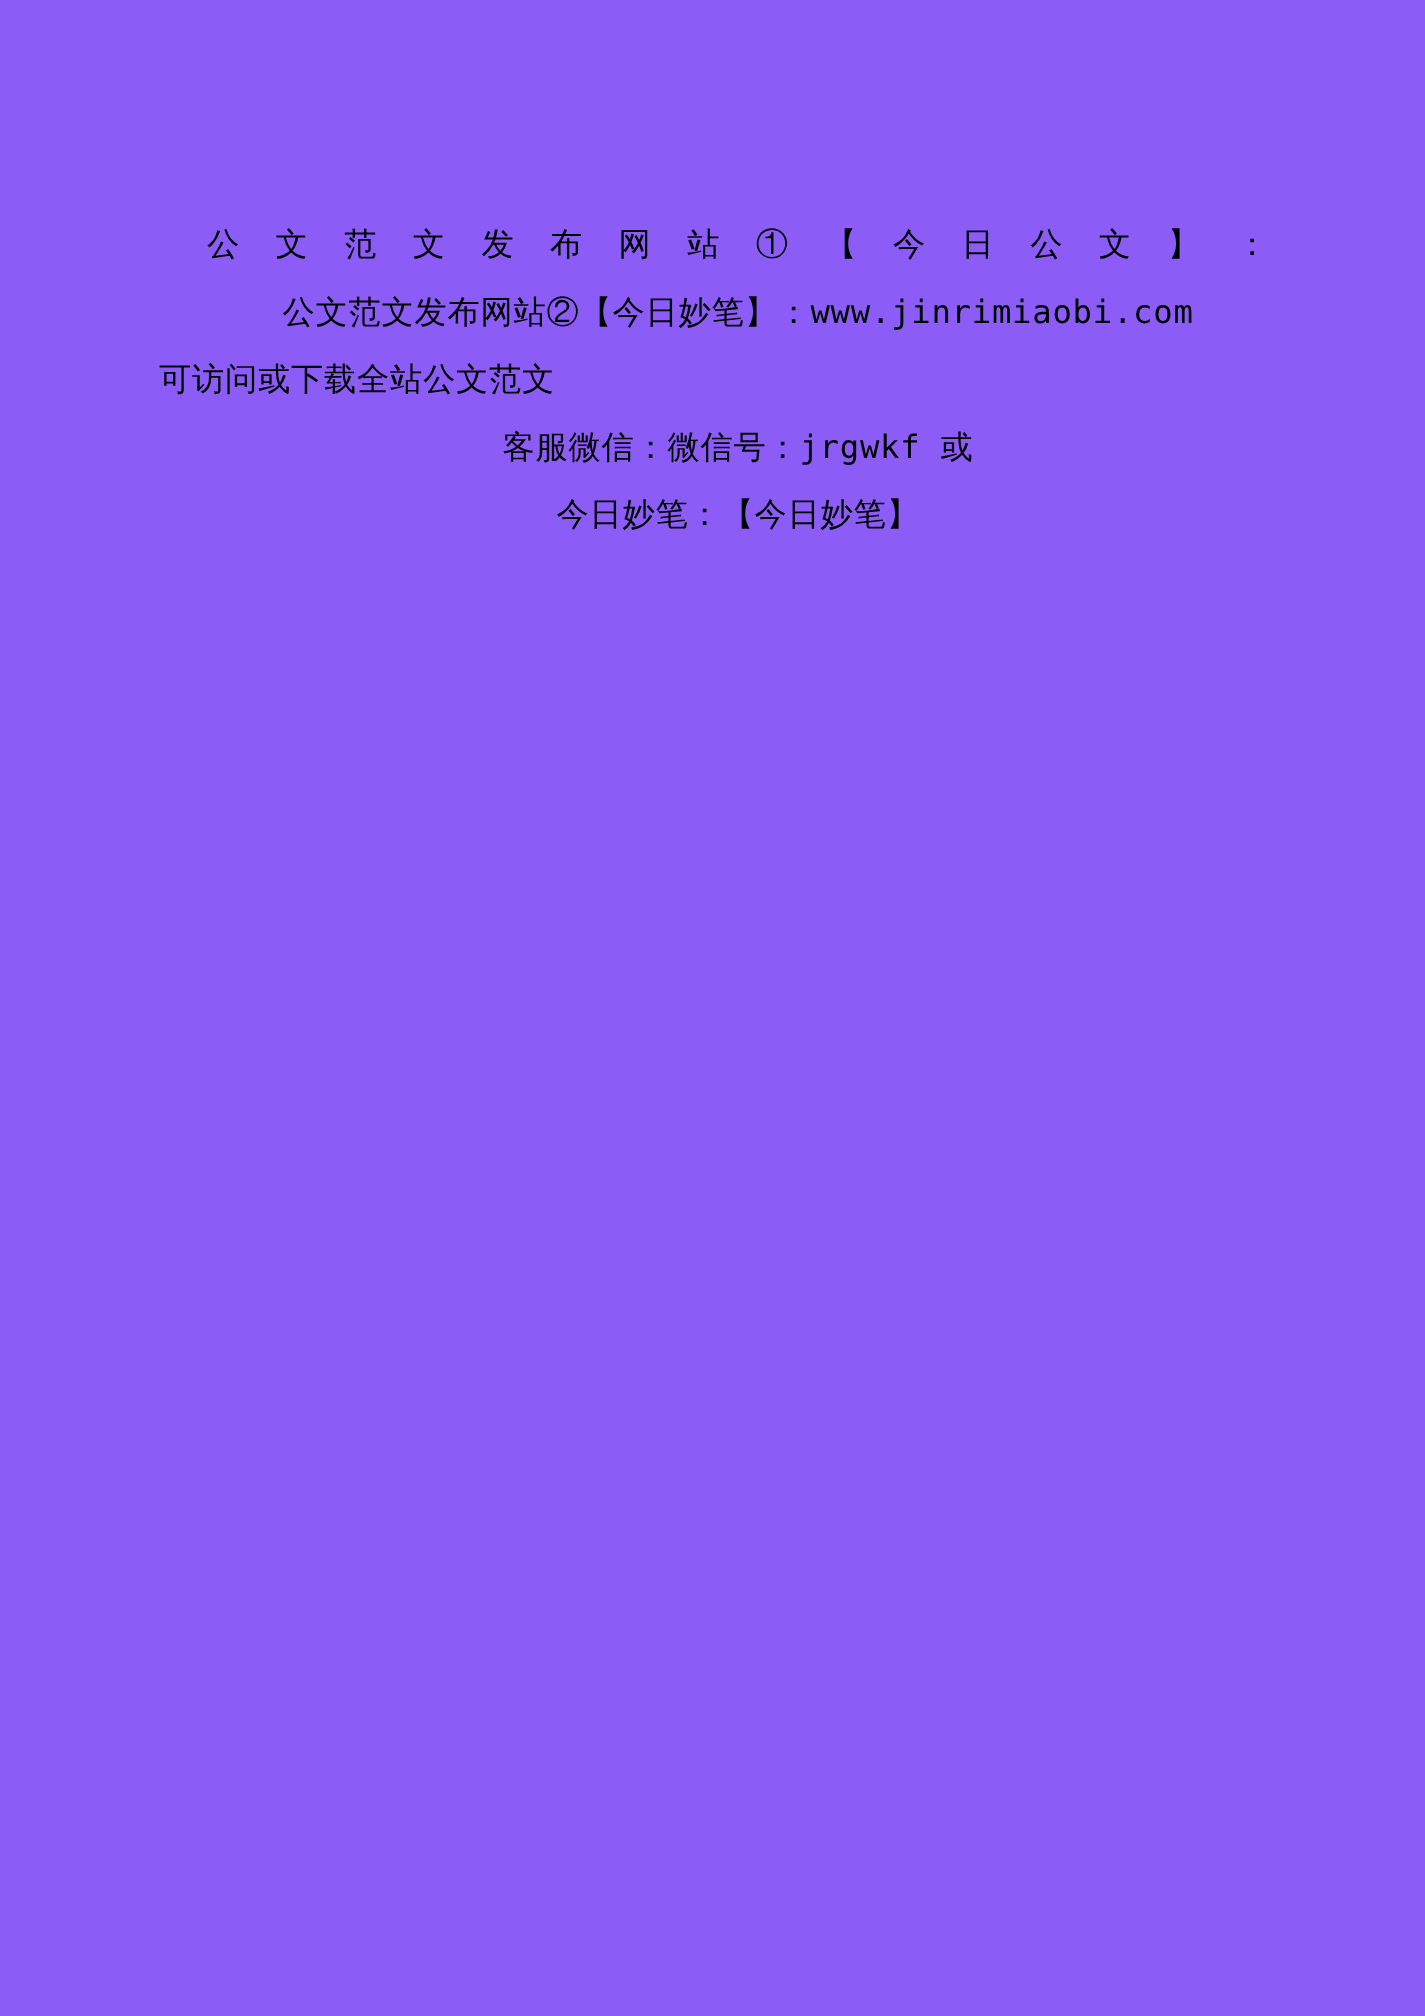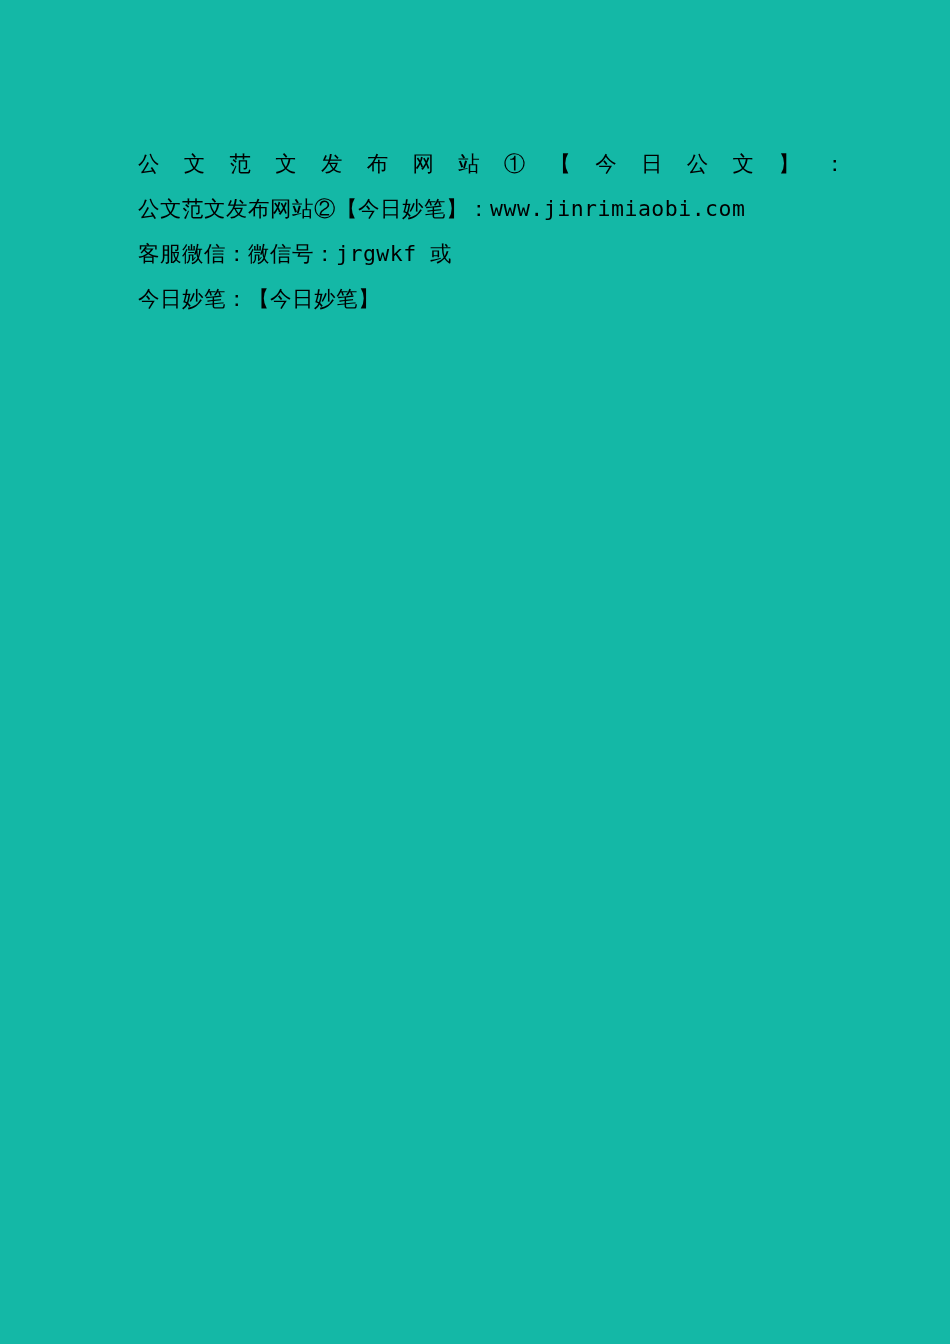--- a/index.html
+++ b/index.html
@@ -4,49 +4,51 @@
 <style>
   html, body {
     margin: 0;
     padding: 0;
     background: #ffffff;
   }
   .page {
     position: relative;
     width: 950px;
     height: 1344px;
-    background: #14b8a6;
+    background: #8b5cf6;
     overflow: hidden;
   }
   .content {
     position: absolute;
     left: 106px;
     top: 141px;
     width: 740px;
     font-family: "DejaVu Sans Mono", "Liberation Serif", serif;
     font-size: 21.5px;
     line-height: 45px;
     color: #000000;
     letter-spacing: 0.5px;
   }
   .line {
     white-space: pre-wrap;
     min-height: 45px;
   }
   .indent {
     text-indent: 32px;
+    text-align: center;
   }
   .justify-last {
     text-align: justify;
     text-align-last: justify;
   }
 </style>
 </head>
 <body>
 
 <div class="page">
   <div class="content">
     <div class="line indent justify-last">公 文 范 文 发 布 网 站 ① 【 今 日 公 文 】 ：</div>
     <div class="line indent">公文范文发布网站②【今日妙笔】：www.jinrimiaobi.com</div>
+    <div class="line">可访问或下载全站公文范文</div>
     <div class="line indent">客服微信：微信号：jrgwkf 或</div>
     <div class="line indent">今日妙笔：【今日妙笔】</div>
   </div>
 </div>
 
 </body></html>

